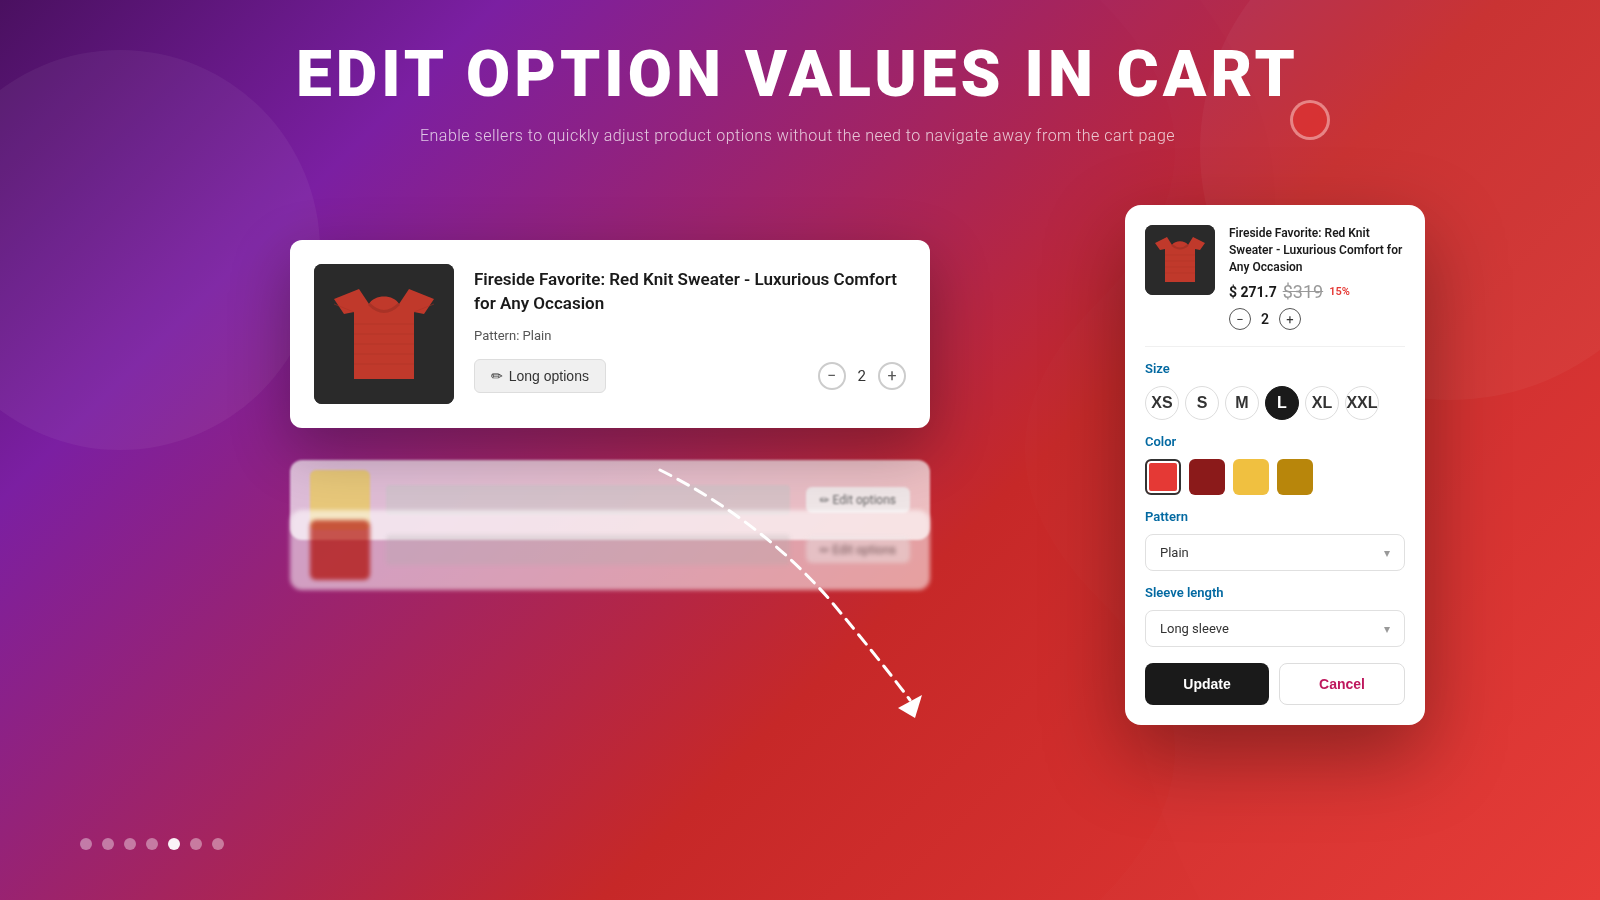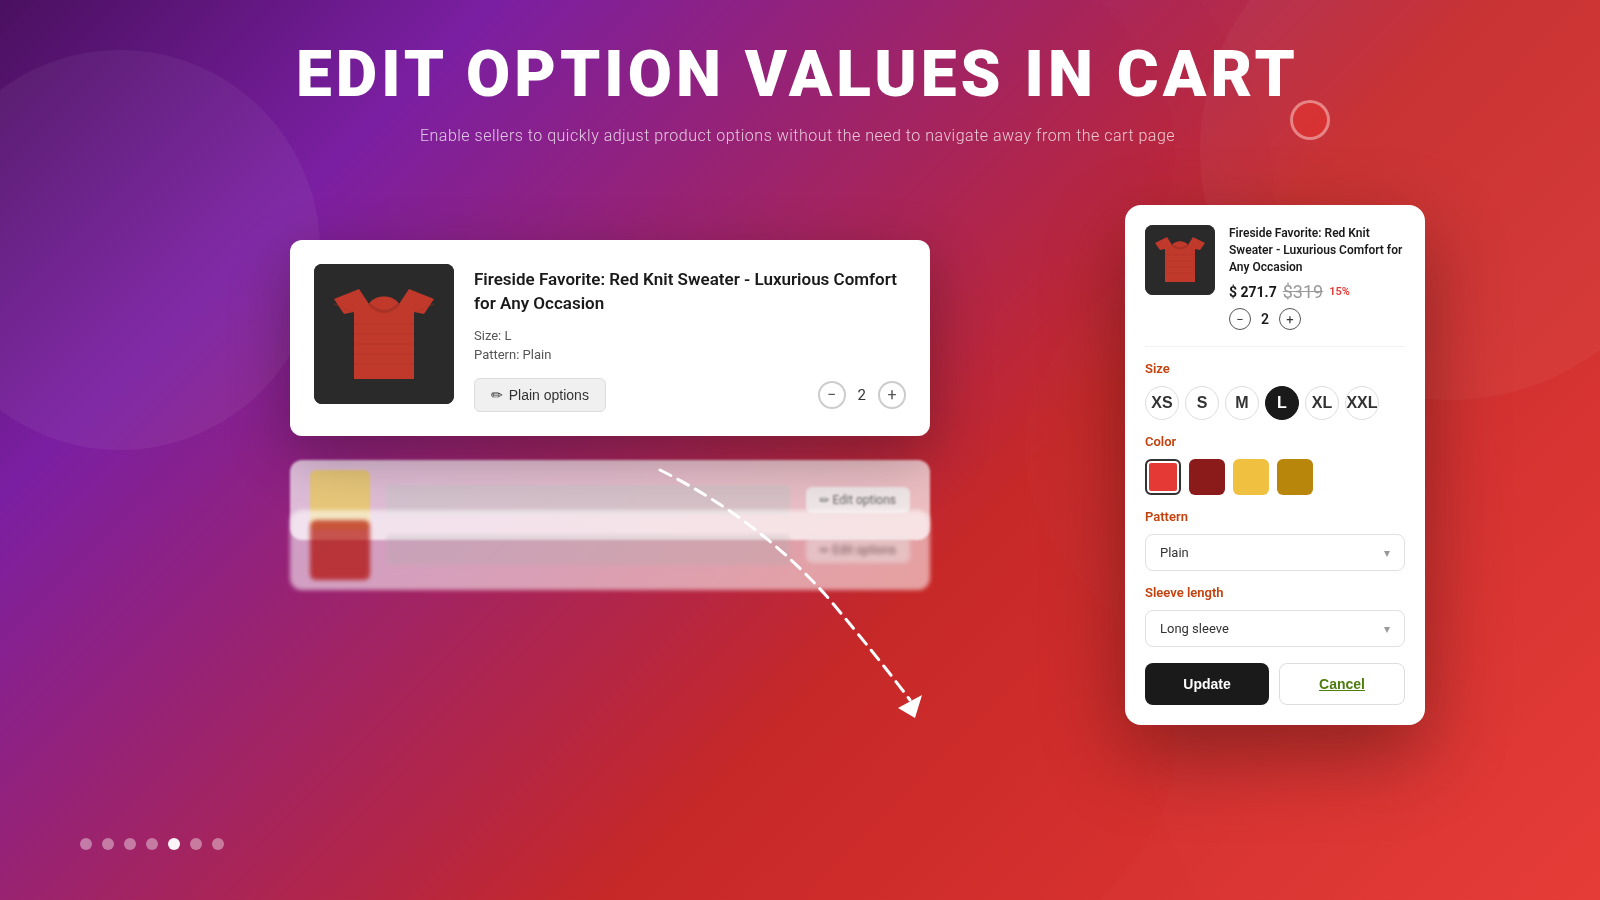--- a/index.html
+++ b/index.html
@@ -307,21 +307,21 @@
     }
     .qty-num {
       font-size: 14px;
       font-weight: 600;
       color: #1a1a1a;
     }
 
     .section-label {
       font-size: 13px;
       font-weight: 600;
-      color: #c2410c;
+      color: #0369a1;
       margin-bottom: 10px;
       margin-top: 14px;
     }
 
     
     .size-row {
       display: flex;
       gap: 6px;
       flex-wrap: wrap;
     }
@@ -401,28 +401,27 @@
       border: none;
       border-radius: 8px;
       padding: 12px;
       font-size: 14px;
       font-weight: 600;
       cursor: pointer;
     }
     .btn-cancel {
       flex: 1;
       background: #fff;
-      color: #4d7c0f;
+      color: #be185d;
       border: 1.5px solid #ddd;
       border-radius: 8px;
       padding: 12px;
       font-size: 14px;
       font-weight: 600;
       cursor: pointer;
-      text-decoration: underline;
     }
 
     
     .pagination {
       position: absolute;
       bottom: 50px;
       left: 80px;
       display: flex;
       gap: 10px;
       align-items: center;
@@ -479,26 +478,25 @@
         <line x1="40" y1="80" x2="100" y2="80" stroke="#a93226" stroke-width="1" opacity="0.5"></line>
         <line x1="40" y1="90" x2="100" y2="90" stroke="#a93226" stroke-width="1" opacity="0.5"></line>
         <line x1="40" y1="100" x2="100" y2="100" stroke="#a93226" stroke-width="1" opacity="0.5"></line>
 
         <line x1="20" y1="40" x2="40" y2="48" stroke="#a93226" stroke-width="1" opacity="0.5"></line>
         <line x1="100" y1="48" x2="120" y2="40" stroke="#a93226" stroke-width="1" opacity="0.5"></line>
       </svg>
     </div>
     <div class="cart-item-details">
       <div class="cart-item-title">Fireside Favorite: Red Knit Sweater - Luxurious Comfort for Any Occasion</div>
-      <div class="cart-item-option">Size: L</div>
       <div class="cart-item-option">Pattern: Plain</div>
       <div class="cart-item-footer">
         <button class="edit-options-btn">
           <span class="edit-icon">✏</span>
-          <span>Plain options</span>
+          <span>Long options</span>
         </button>
         <div class="qty-control">
           <div class="qty-btn">−</div>
           <span>2</span>
           <div class="qty-btn">+</div>
         </div>
       </div>
     </div>
   </div>
 </div>

